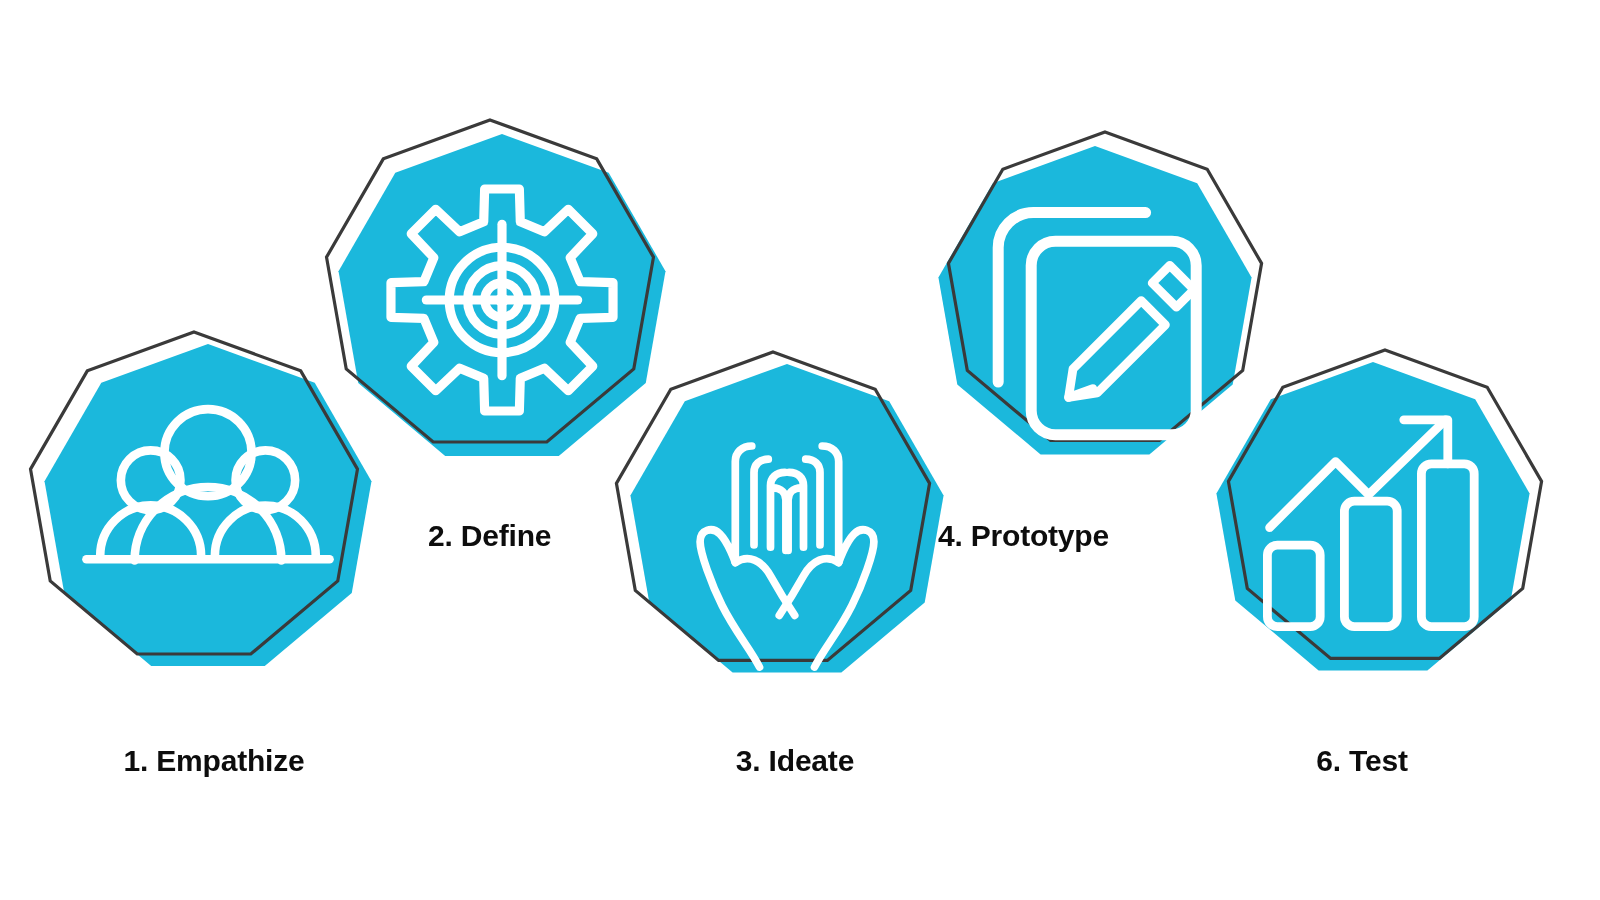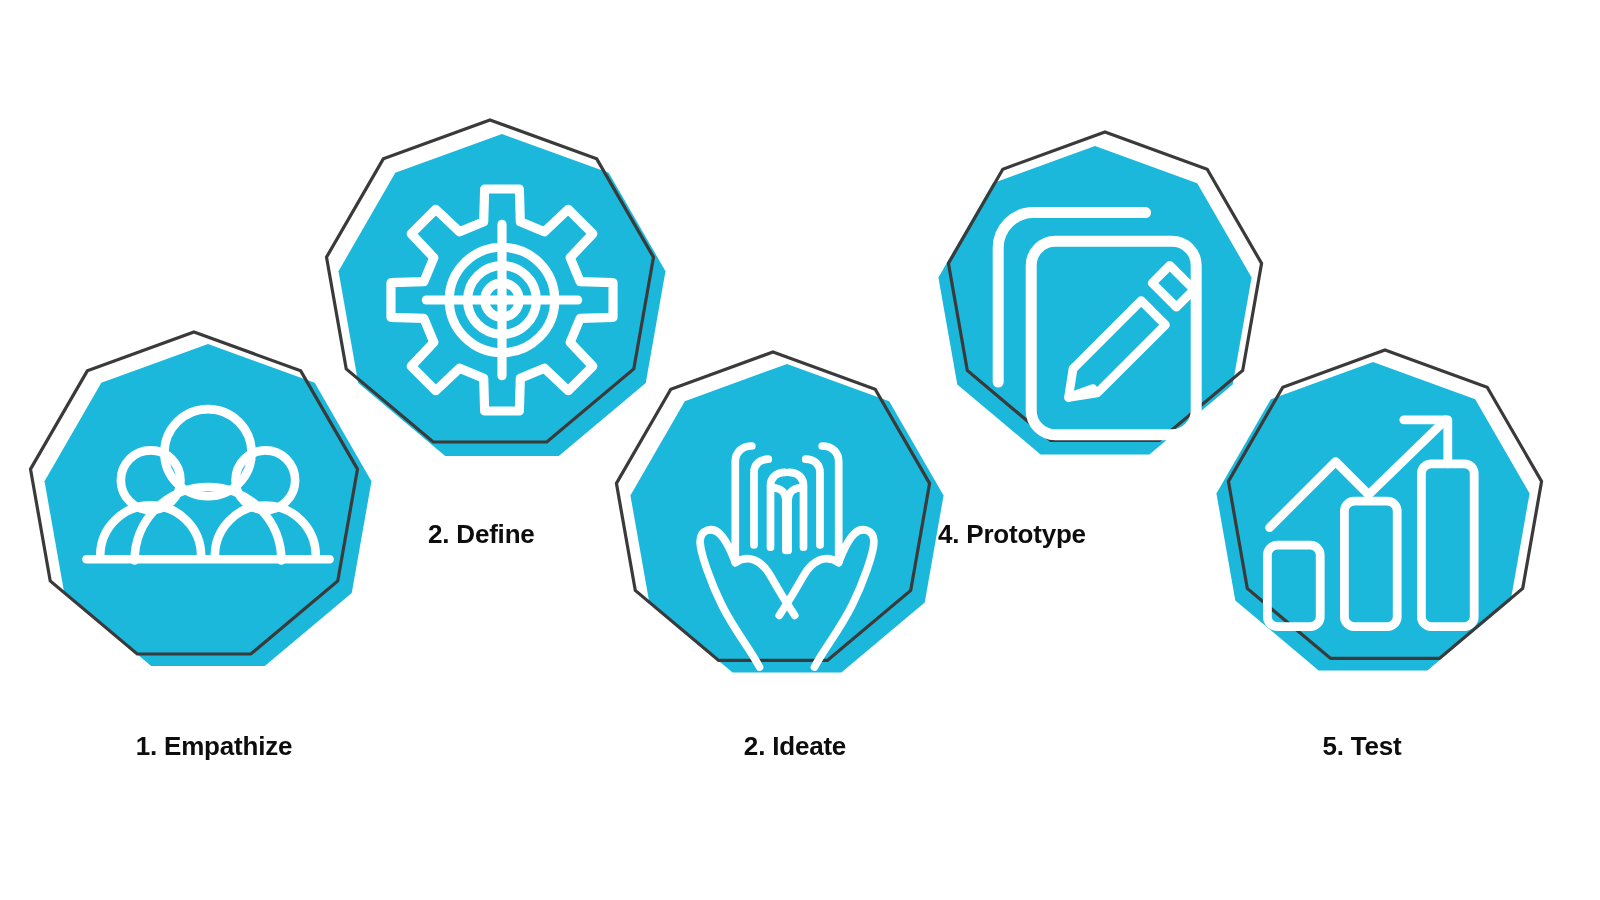--- a/index.html
+++ b/index.html
@@ -35,26 +35,26 @@
   .badge svg {
     display: block;
     overflow: visible;
   }
 
   .step-label {
     position: absolute;
     white-space: nowrap;
     font-family: "Liberation Sans", sans-serif;
     font-weight: bold;
-    font-size: 26px;
+    font-size: 30px;
     letter-spacing: -0.2px;
     color: #0d0d0d;
     line-height: 1;
   }
-  .label-center { transform: translateX(-50%); }
+  .label-center { transform: translateX(-50%); margin-top: 13px; }
   .label-left   { transform: none; }
 </style>
 </head>
 <body>
 
 <div id="stage">
     <div class="step" style="left: 36px; top: 338px; width: 344px; height: 344px;">
       <div class="badge">
         <svg width="344" height="344" viewBox="0 0 344 344">
           <polygon points="172.00,6.00 278.70,44.84 335.48,143.17 315.76,255.00 228.78,327.99 115.22,327.99 28.24,255.00 8.52,143.17 65.30,44.84" fill="#1BB8DC"></polygon>
@@ -111,21 +111,21 @@
       <path d="M182 58 c9 0 15 6 15 14 l0 92 c0 0 6 -18 14 -26 c7 -7 18 -4 18 7 c0 10 -10 38 -20 58 c-12 24 -26 40 -34 56"></path>
       <path d="M167 70 c8 0 13 5 13 12 l0 66"></path>
       <path d="M152 82 c8 0 13 5 13 12 l0 56"></path>
       <path d="M137 96 c8 0 12 5 12 11 l0 46"></path>
       <path d="M197 164 c-12 -8 -24 -2 -32 12 c-9 16 -18 30 -22 36"></path>
     </g>
           </g>
         </svg>
       </div>
     </div>
-    <div class="step-label label-center" style="left: 795px; top: 733px; color: rgb(13, 13, 13);">2. Ideate</div>
+    <div class="step-label label-center" style="left: 795px; top: 733px; color: rgb(13, 13, 13);">3. Ideate</div>
     <div class="step" style="left: 930px; top: 140px; width: 330px; height: 330px;">
       <div class="badge">
         <svg width="330" height="330" viewBox="0 0 330 330">
           <polygon points="165.00,6.00 267.20,43.20 321.58,137.39 302.70,244.50 219.38,314.41 110.62,314.41 27.30,244.50 8.42,137.39 62.80,43.20" fill="#1BB8DC"></polygon>
           <polygon points="175.00,-8.00 277.20,29.20 331.58,123.39 312.70,230.50 229.38,300.41 120.62,300.41 37.30,230.50 18.42,123.39 72.80,29.20" fill="none" stroke="#3A3A3A" stroke-width="3.2" stroke-linejoin="miter"></polygon>
           <g transform="translate(165,165) scale(1.1000) translate(-150,-128)">
     <g fill="none" stroke="#fff" stroke-width="10" stroke-linecap="round" stroke-linejoin="round">
       <path d="M196 44 L94 44 a32 32 0 0 0 -32 32 l0 122"></path>
       <rect x="92" y="70" width="150" height="176" rx="22"></rect>
       <g stroke-width="8">
@@ -149,14 +149,14 @@
       <rect x="54" y="150" width="48" height="74" rx="9"></rect>
       <rect x="124" y="110" width="48" height="114" rx="9"></rect>
       <rect x="194" y="76" width="48" height="148" rx="9"></rect>
       <polyline points="56,134 116,74 146,104 216,36"></polyline>
       <polyline points="178,36 218,36 218,76"></polyline>
     </g>
           </g>
         </svg>
       </div>
     </div>
-    <div class="step-label label-center" style="left: 1362px; top: 733px; color: rgb(13, 13, 13);">5. Test</div>
+    <div class="step-label label-center" style="left: 1362px; top: 733px; color: rgb(13, 13, 13);">6. Test</div>
   </div>
 
 </body></html>

